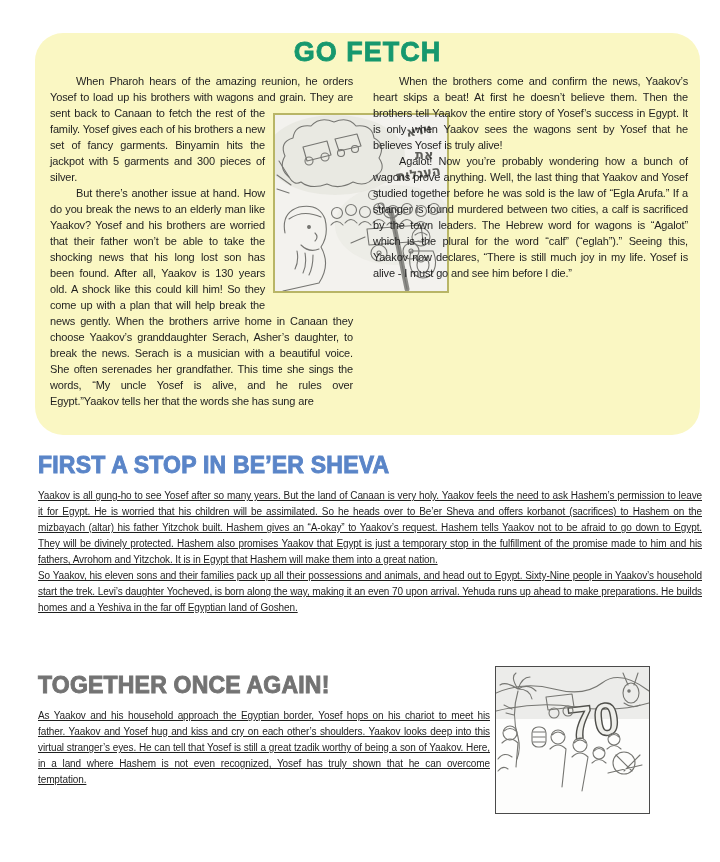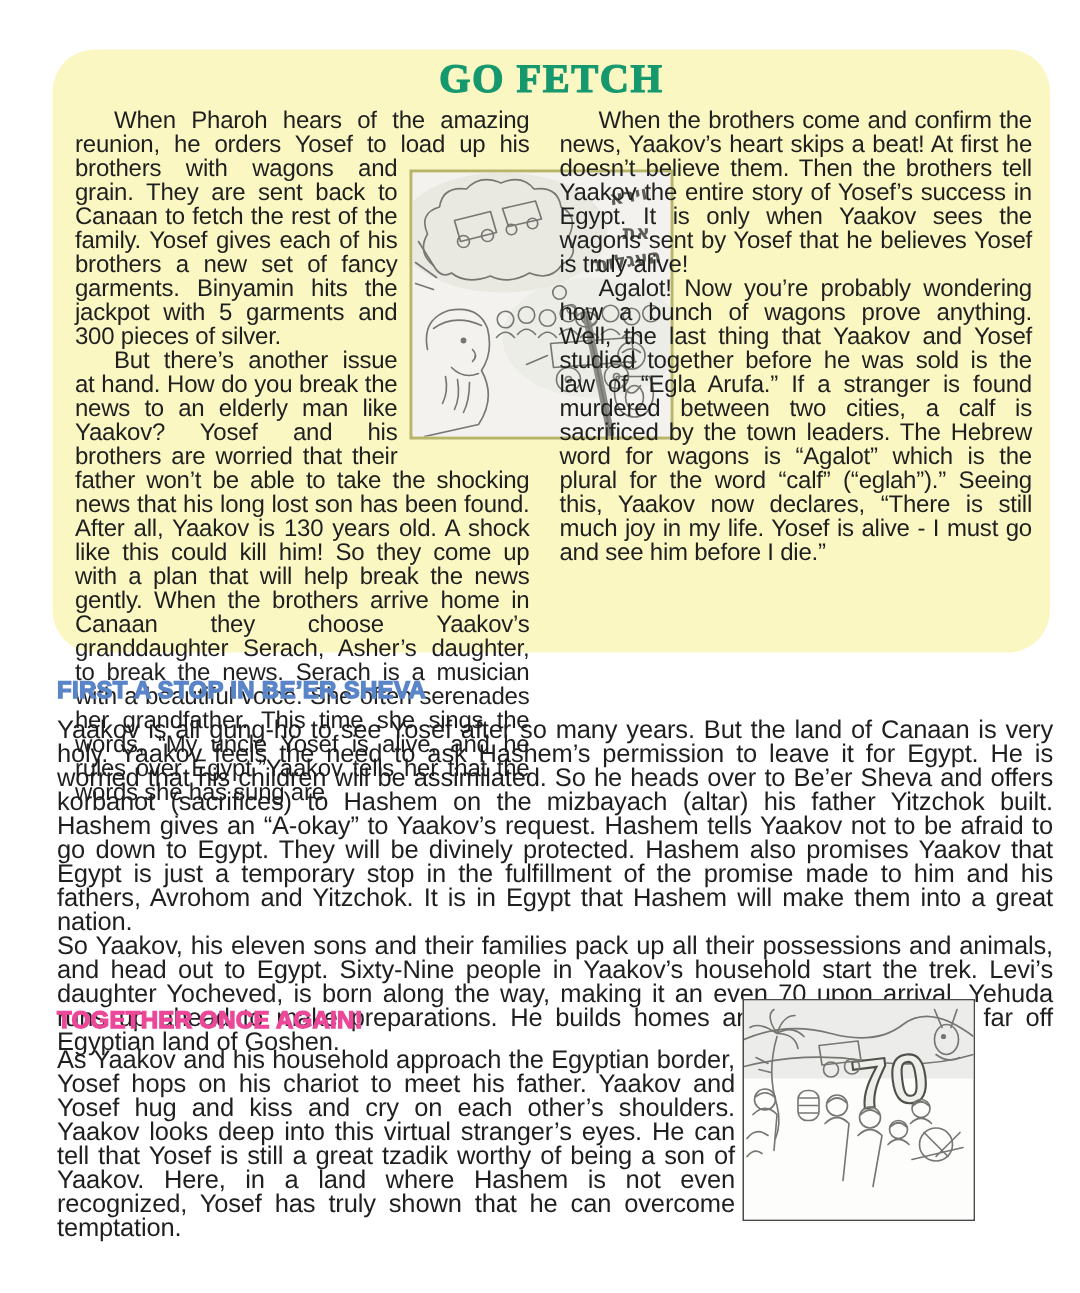--- a/index.html
+++ b/index.html
@@ -10,46 +10,46 @@
     color:#1f1f1f;
   }
   
   .panel{
     position:absolute;left:35px;top:33px;width:665px;height:402px;
     background:#faf7c3;border-radius:28px;
   }
   .panel-title{
     margin:0;padding-top:4px;text-align:center;
     font-size:27px;font-weight:900;letter-spacing:1px;
-    color:#16986e;font-family:Liberation Serif, serif;-webkit-text-stroke:0.8px #16986e;
+    color:#16986e;-webkit-text-stroke:0.8px #16986e;
   }
-  .col{position:absolute;top:40px;font-size:16px;line-height:16px;
+  .col{position:absolute;top:40px;font-size:11px;line-height:16px;
     text-align:justify;letter-spacing:-0.15px;}
   .col p{margin:0;}
   .col p.indent{text-indent:26px;}
   .col-left{left:15px;width:303px;}
   .col-right{left:338px;width:315px;}
   .wrap-spacer-r{float:right;width:88px;height:200px;}
   .wrap-spacer-l{float:left;width:80px;height:202px;}
   .illus1{
     position:absolute;left:238px;top:80px;width:172px;height:176px;
     border:2px solid #b8b566;background:#f3f2ed;box-sizing:content-box;
   }
   
   .section{position:absolute;left:38px;width:664px;}
   .sec2{top:452px;}
   .sec3{top:672px;}
   .sec-title{
-    margin:0 0 9px 0;font-size:16px;font-weight:900;letter-spacing:0.2px;
+    margin:0 0 9px 0;font-size:23px;font-weight:900;letter-spacing:0.2px;
     -webkit-text-stroke:0.9px currentColor;
   }
   .sec2 .sec-title{color:#5a85c8;}
-  .sec3 .sec-title{color:#ec4899;}
-  .bodytext{margin:0;font-size:17px;line-height:16px;text-align:justify;
-    letter-spacing:-0.1px;}
+  .sec3 .sec-title{color:#737373;}
+  .bodytext{margin:0;font-size:10px;line-height:16px;text-align:justify;
+    letter-spacing:-0.1px;text-decoration:underline;}
   .sec2 .bodytext + .bodytext{}
   .sec3 .bodytext{width:452px;}
   .illus2{
     position:absolute;left:457px;top:-6px;width:153px;height:146px;
     border:1px solid #4a4a4a;background:#fdfdfc;box-sizing:content-box;
   }
   svg{display:block;}
   .sketch{stroke:#767672;fill:none;stroke-width:1.1;stroke-linecap:round;stroke-linejoin:round;}
   .hebrew{font-family:"DejaVu Sans",sans-serif;fill:#5d5d58;font-size:13px;font-weight:bold;}
 </style>

